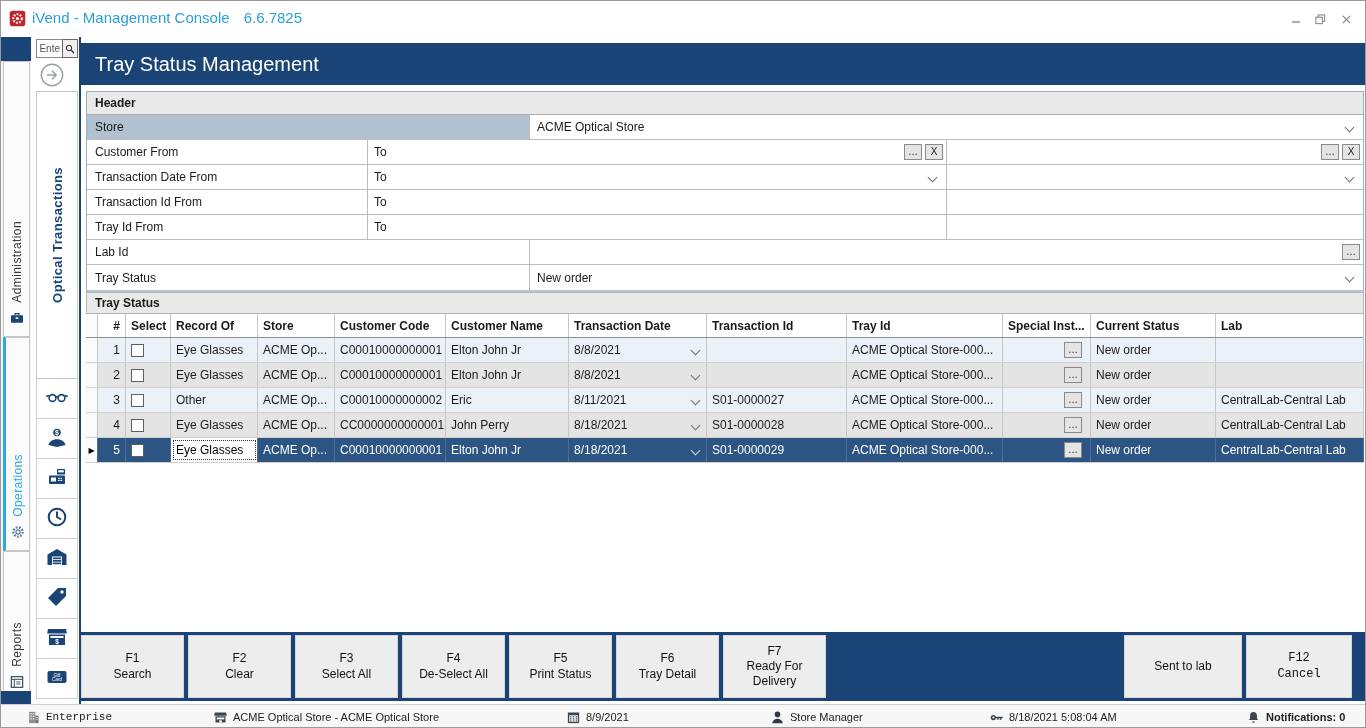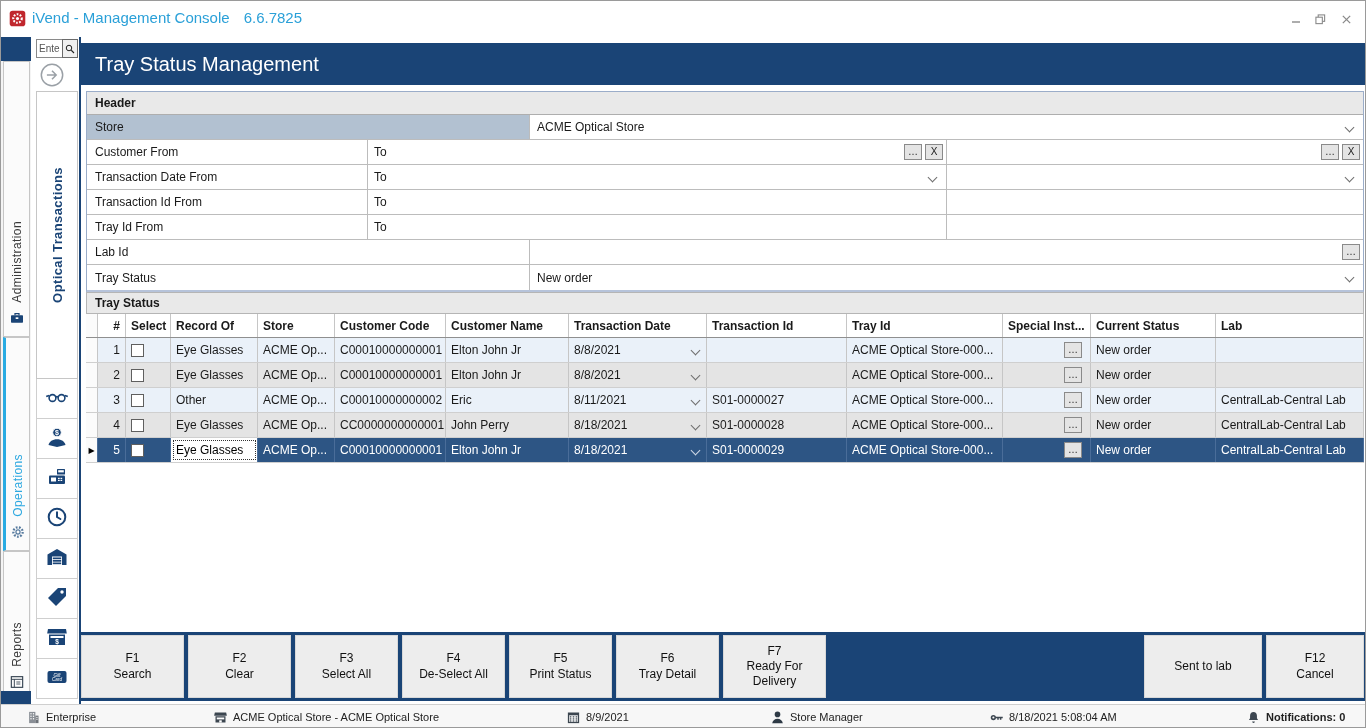--- a/index.html
+++ b/index.html
@@ -25,21 +25,21 @@
   .r1tab { position:absolute; left:2px; width:27px; background:#fbfbfb; border:1px solid #c6c6c6;
            display:flex; flex-direction:column; align-items:center; justify-content:flex-end; padding-bottom:7px; }
   .tab-admin { top:24px; height:276px; }
   .tab-ops   { top:300px; height:214px; border-left:3px solid #29abe2; }
   .tab-rep   { top:514px; height:150px; }
   .vtext { writing-mode:vertical-rl; transform:rotate(180deg); font-size:12px; color:#3a3a3a; letter-spacing:.4px; margin-bottom:7px; white-space:nowrap; }
   .tab-ops .vtext { color:#2da8e0; }
   
   .rail2 { position:absolute; left:30px; top:0; width:50px; height:667px; background:#fff; border-right:2px solid #1a4476; }
   .sbox { position:absolute; left:5px; top:2px; width:42px; height:19px; display:flex; }
-  .sbox input { width:26px; height:19px; border:1px solid #8a8a8a; border-right:none; font-size:10px; padding:0 2px; font-family:"Liberation Sans",sans-serif; color:#555; }
+  .sbox input { width:26px; height:19px; border:1px solid #8a8a8a; border-right:none; font-size:10px; padding:0 2px; font-family:"Liberation Sans",sans-serif; color:#555;text-align:right; }
   .sbtn { width:16px; height:19px; border:1px solid #6a6a6a; background:#f0f0f0; display:flex; align-items:center; justify-content:center; }
   .acirc { position:absolute; left:8px; top:25px; width:26px; height:26px; }
   .ocell { position:absolute; left:5px; top:54px; width:42px; height:288px; border:1px solid #c6c6c6; background:#fff;
            display:flex; align-items:center; justify-content:center; }
   .ocell .vtext { font-weight:bold; color:#1a4476; font-size:13px; margin:0; }
   .icell { position:absolute; left:5px; width:42px; height:40px; border:1px solid #cfcfcf; border-top:none; background:#fff;
            display:flex; align-items:center; justify-content:center; cursor:pointer; }
   
   .main { position:absolute; left:80px; top:0; width:1286px; height:667px; background:#fff; }
   .banner { position:absolute; left:0; top:6px; width:1286px; height:42px; background:#1a4476; color:#fff;
@@ -85,21 +85,21 @@
   .sbtn2 { margin-left:auto; }
   
   .btnbar { position:absolute; left:0; top:595px; width:1286px; height:69px; background:#1a4476;
             display:flex; align-items:center; padding:3px 3px 3px 0; }
   .fbtn { width:103px; height:63px; margin-right:4px; background:#ededed; border:1px solid #d8d8d8;
           display:flex; flex-direction:column; align-items:center; justify-content:center;
           font-size:12px; color:#111; text-align:center; cursor:pointer; flex:none; }
   .fbtn .blbl { line-height:1.25; padding:0 9px; }
   .fbtn .bkey { line-height:1.3; }
   .bspacer { flex:1; }
-  .w105 { width:118px; } .w106 { width:98px; margin-right:0; }
+  .w105 { width:118px; } .w106 { width:106px; margin-right:12px;font-family:Liberation Mono, monospace; }
   
   .statusbar { position:absolute; left:0; top:703px; width:1366px; height:25px; background:#f7f7f7;
                border-top:1px solid #cfcfcf; font-size:11px; color:#222; }
   .sitem { position:absolute; top:0; height:24px; display:flex; align-items:center; gap:5px; white-space:nowrap; }
 </style>
 </head>
 <body>
 
 <div class="screen">
 
@@ -508,21 +508,21 @@
           </div>
           <div class="fbtn w106">
             <div class="bkey">F12</div>
             <div class="blbl">Cancel</div>
           </div>
         </div>
     </div>
   </div>
 
   <div class="statusbar" id="status-bar">
-      <span class="sitem" style="left: 25px;">
+      <span class="sitem" style="left: 25px; font-family: Liberation Mono, monospace;">
         <span style="display: flex;">
           <svg viewBox="0 0 24 24" width="15" height="15">
             <path d="M5 3h10v18H5z" fill="#8a8f96"></path>
             <path d="M15 9h5v12h-5z" fill="#6d7278"></path>
             <g fill="#fff">
               <rect x="7" y="5" width="2" height="2"></rect>
               <rect x="11" y="5" width="2" height="2"></rect>
               <rect x="7" y="9" width="2" height="2"></rect>
               <rect x="11" y="9" width="2" height="2"></rect>
               <rect x="7" y="13" width="2" height="2"></rect>

